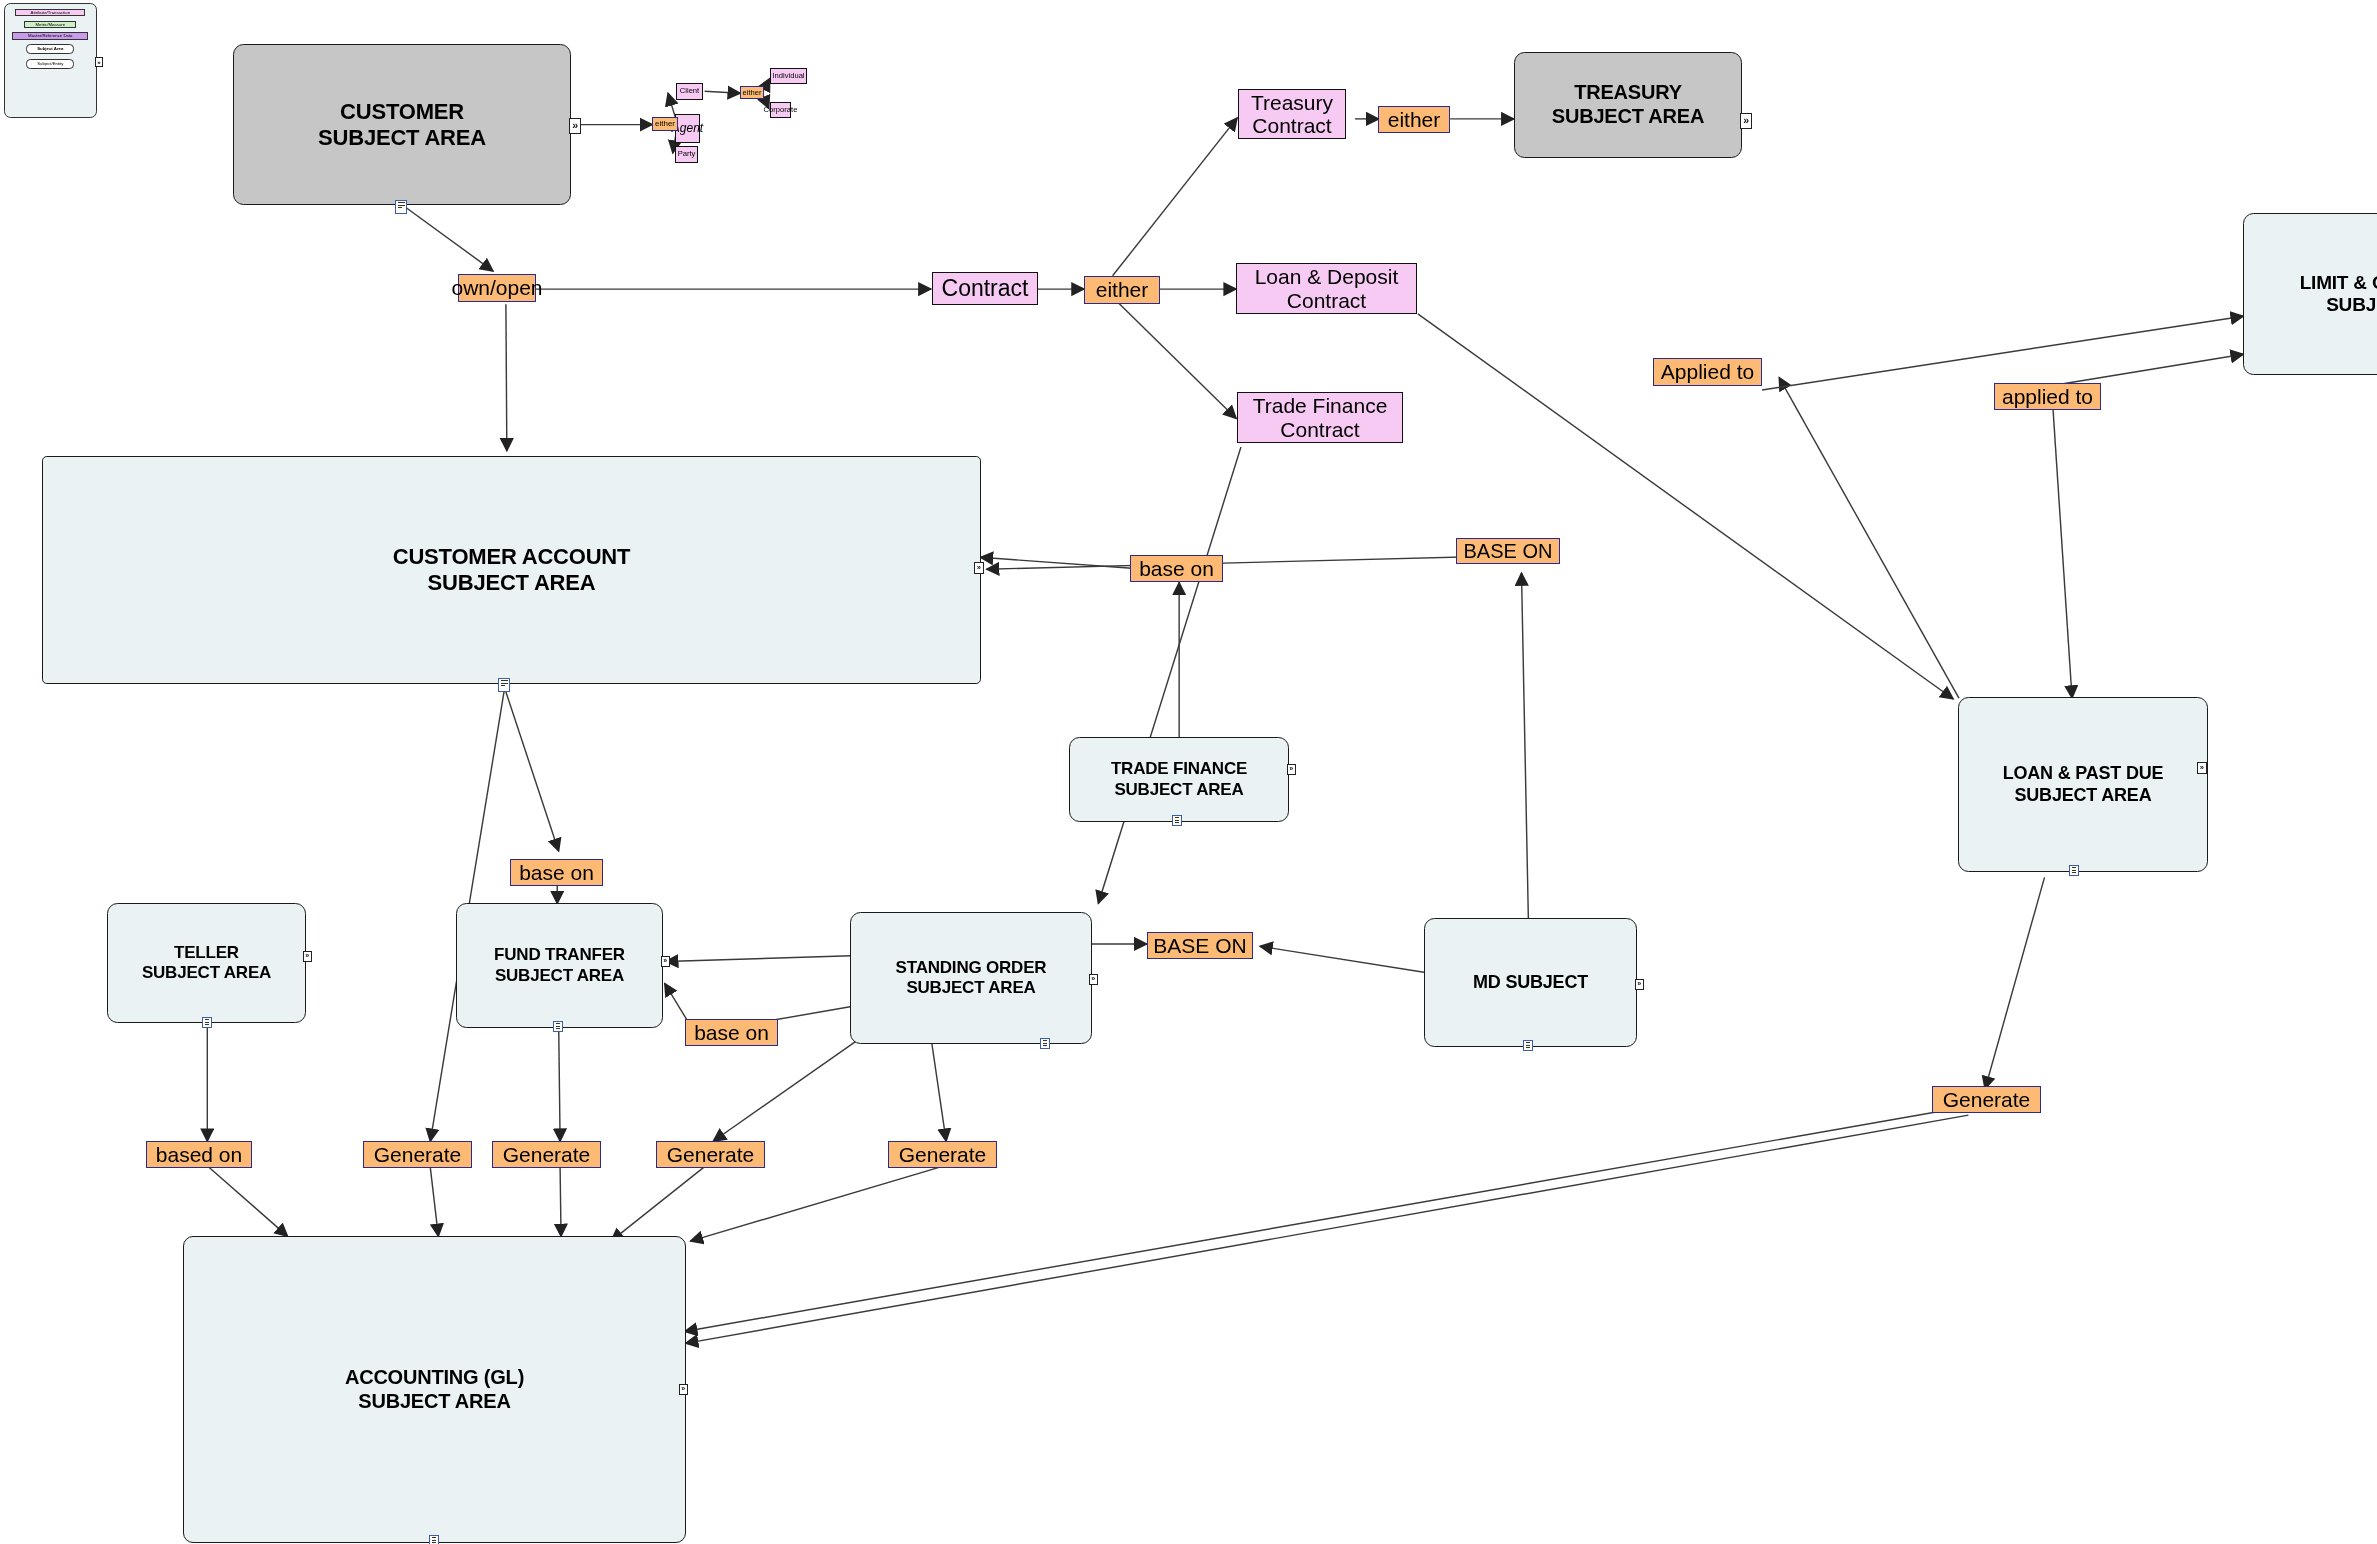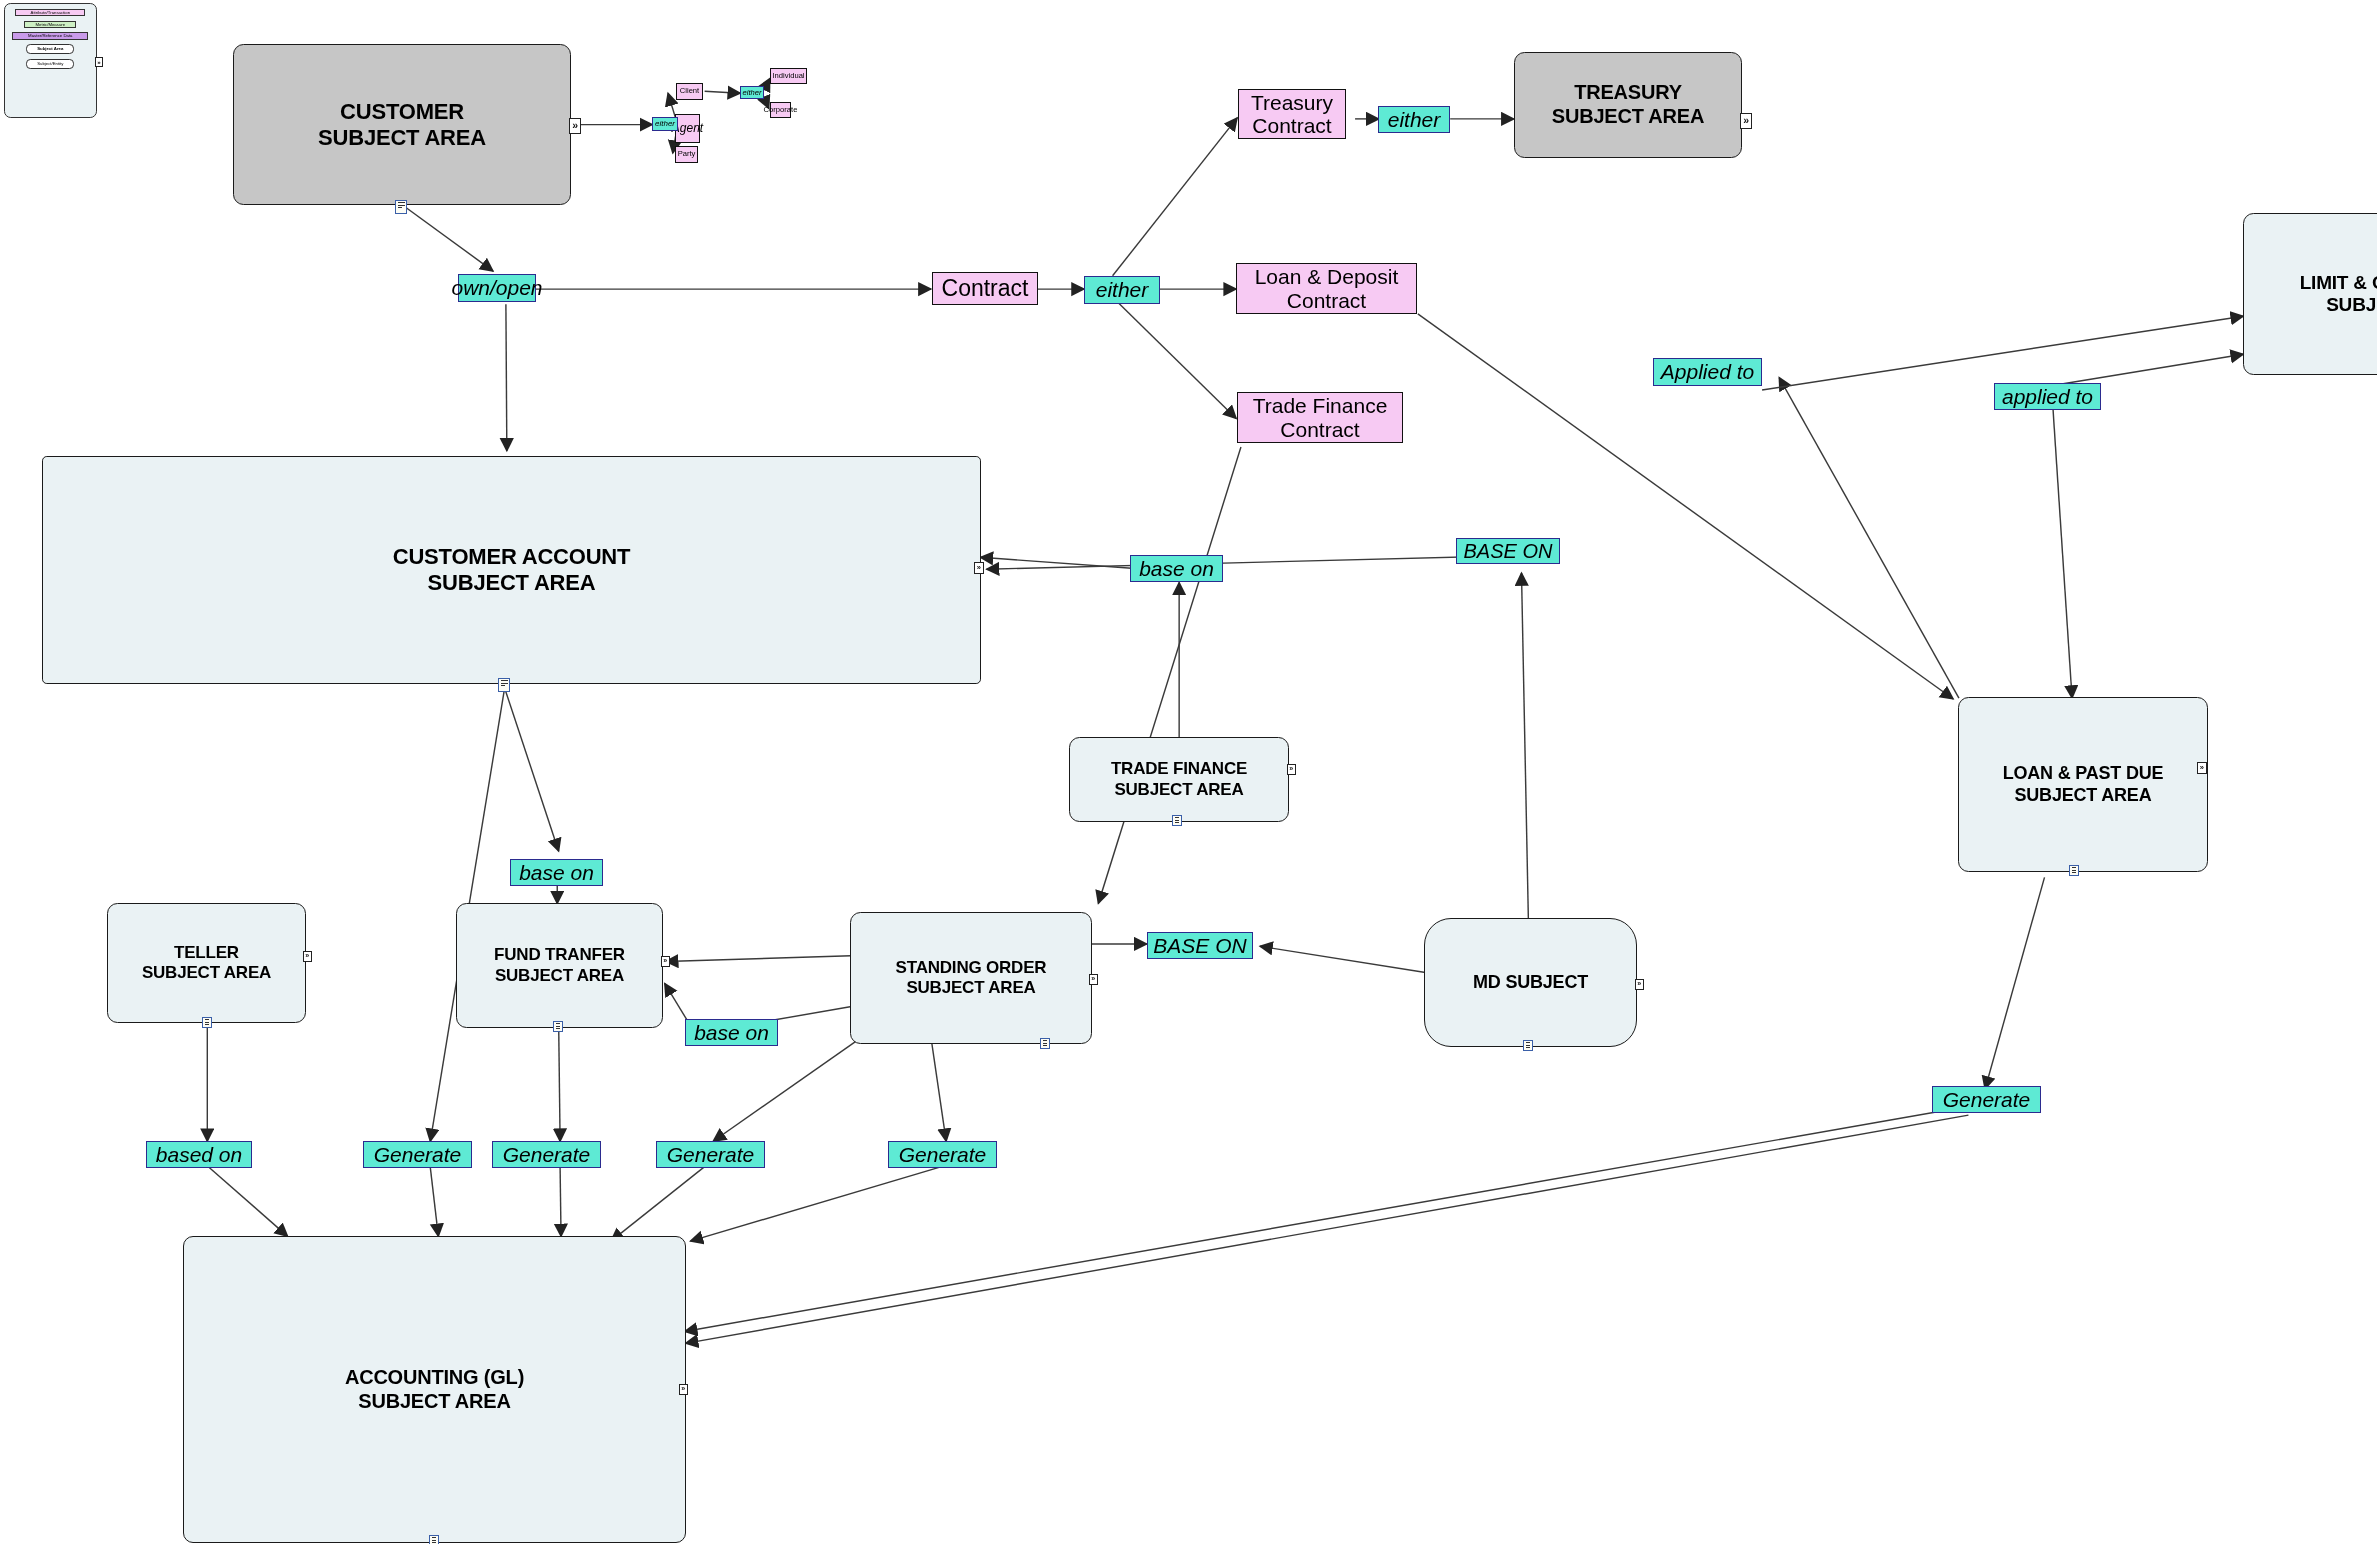--- a/index.html
+++ b/index.html
@@ -66,29 +66,28 @@
     color:#000;
     line-height:1.1;
     z-index:6;
     white-space:pre-line;
   }
   .ent.small{border-width:1px;}
 
   
   .lbl{
     position:absolute;
-    background:#5eead4;
+    background:#fdba74;
     border:1px solid #2b2b8f;
     box-sizing:border-box;
     color:#000;
     display:flex;align-items:center;justify-content:center;
     white-space:nowrap;
     z-index:8;
     line-height:1;
-    font-style:italic;
   }
   .lbl.nb{border:0.5px solid #2b2b8f;}
 
   
   #legend{
     position:absolute;left:3.8px;top:2.9px;width:93px;height:115px;
     background:#eaf2f4;border:1px solid #333;border-radius:6.7px;
     box-sizing:border-box;z-index:20;
     display:flex;flex-direction:column;align-items:center;
     padding-top:4.8px;gap:4.3px;
@@ -298,21 +297,21 @@
     <div class="txt">STANDING ORDER
 SUBJECT AREA</div>
   </div>
   <div class="chev" style="left:1089px;top:974px;width:8.6px;height:11.4px;font-size:7.1px;line-height:8.6px;">»</div>
   <div class="docicon" style="left:1040px;top:1038px;width:9.5px;height:11.4px;">
       <i></i>
       <i></i>
       <i class="s"></i>
     </div>
 
-  <div class="sa" style="left:1424px;top:918px;width:213px;height:129px;font-size:18px;border-radius:27px;">
+  <div class="sa" style="left:1424px;top:918px;width:213px;height:129px;font-size:18px;">
     <div class="txt">MD SUBJECT</div>
   </div>
   <div class="chev" style="left:1635px;top:979px;width:8.6px;height:11.4px;font-size:7.1px;line-height:8.6px;">»</div>
   <div class="docicon" style="left:1523px;top:1040px;width:9.5px;height:11.4px;">
       <i></i>
       <i></i>
       <i class="s"></i>
     </div>
 
   <div class="sa" style="left:183px;top:1236px;width:503px;height:307px;border-radius:10px;font-size:20px;">

